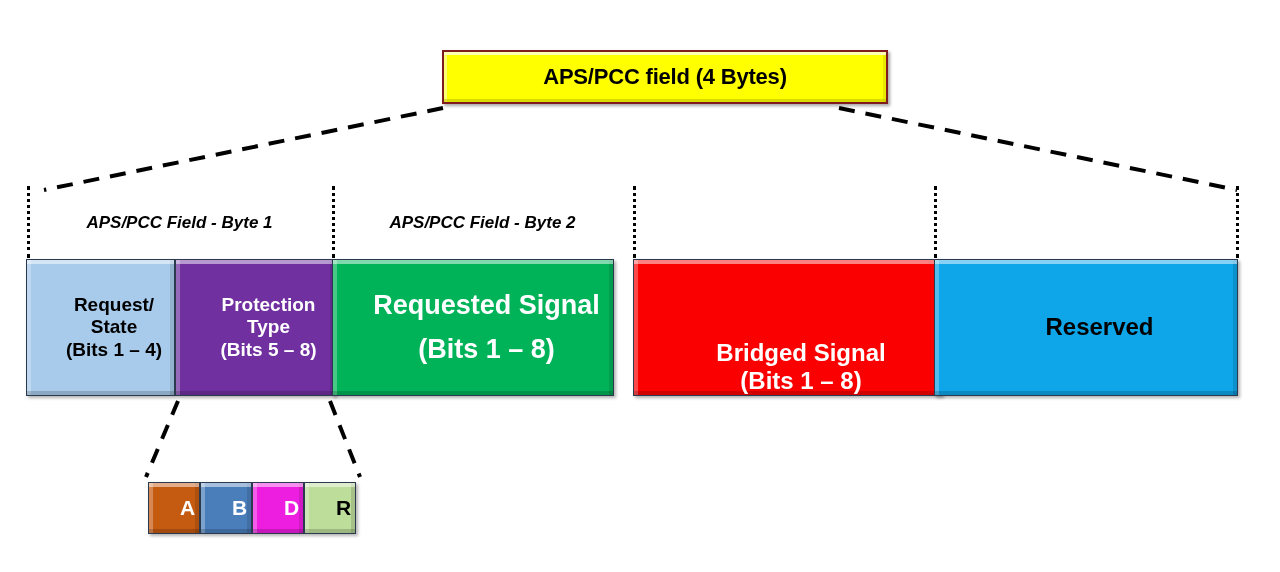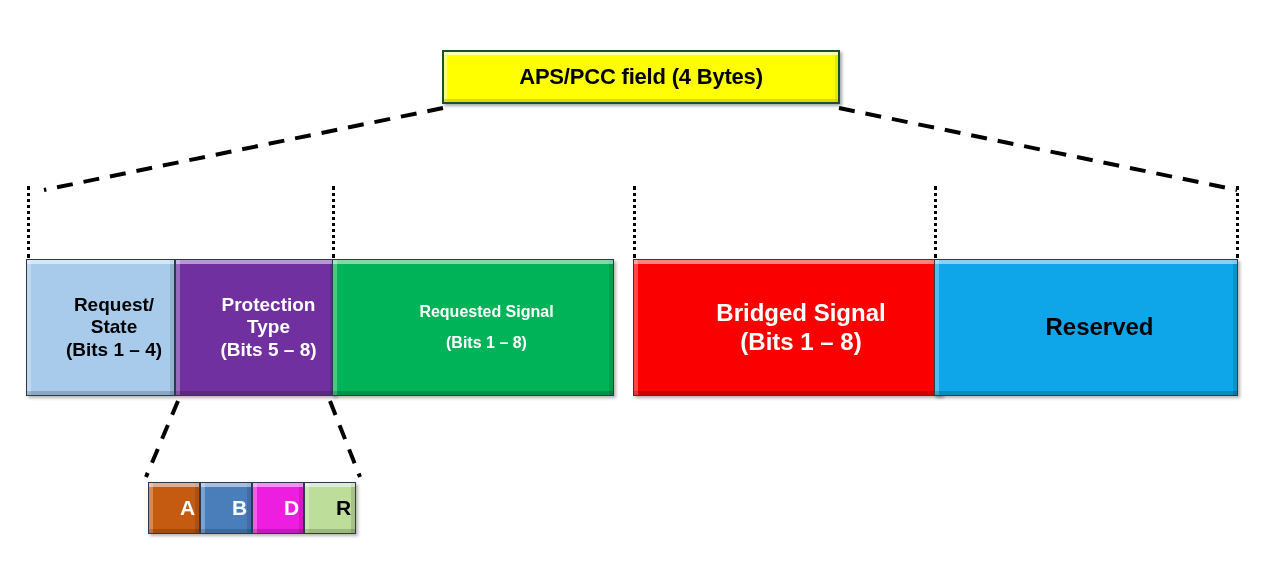--- a/index.html
+++ b/index.html
@@ -7,23 +7,23 @@
     width:1280px;height:572px;
     background:#ffffff;
     font-family:"Liberation Sans", sans-serif;
     overflow:hidden;
   }
   #stage{position:relative;width:1280px;height:572px;}
 
   
   .top-box{
     position:absolute;
-    left:442px;top:50px;width:398px;height:54px;
+    left:442px;top:50px;width:446px;height:54px;
     background:#ffff00;
-    border:2px solid #14532d;
+    border:2px solid #7f1d1d;
     box-sizing:border-box;
     box-shadow: inset 0 3px 0 0 rgba(255,255,190,.95),
                 inset 0 -3px 0 0 rgba(190,190,0,.55),
                 inset 3px 0 0 0 rgba(255,255,190,.6),
                 inset -3px 0 0 0 rgba(190,190,0,.35),
                 2px 2px 3px rgba(0,0,0,.35);
     display:flex;align-items:center;justify-content:center;
   }
   .top-box span{
     font-size:22px;font-weight:bold;color:#000;
@@ -96,41 +96,47 @@
   <div class="top-box" style="background: rgb(255, 255, 0);">
     <span>APS/PCC field (4 Bytes)</span>
   </div>
 
   <div class="tick" style="left:27px;top:186px;"></div>
   <div class="tick" style="left:332px;top:186px;"></div>
   <div class="tick" style="left:633px;top:186px;"></div>
   <div class="tick" style="left:934px;top:186px;"></div>
   <div class="tick" style="left:1236px;top:186px;"></div>
 
+  <div class="byte-label" style="left:27px;width:305px;">
+    <span>APS/PCC Field - Byte 1</span>
+  </div>
+  <div class="byte-label" style="left:332px;width:301px;">
+    <span>APS/PCC Field - Byte 2</span>
+  </div>
 
   <div class="bar">
 
     <div class="cell bevel" style="left: 0px; width: 149px; font-size: 19px; background: rgb(168, 203, 235); color: rgb(0, 0, 0);">
       <span class="ln">Request/</span>
       <span class="ln">State</span>
       <span class="ln">(Bits 1 – 4)</span>
     </div>
 
     <div class="cell bevel" style="left: 149px; width: 160px; font-size: 19px; background: rgb(112, 48, 160); color: rgb(255, 255, 255);">
       <span class="ln">Protection</span>
       <span class="ln">Type</span>
       <span class="ln">(Bits 5 – 8)</span>
     </div>
 
-    <div class="cell bevel" style="left: 306px; width: 282px; font-size: 16px; background: rgb(0, 179, 89); color: rgb(255, 255, 255); gap: 12px;">
+    <div class="cell bevel" style="left: 306px; width: 282px; font-size: 27px; background: rgb(0, 179, 89); color: rgb(255, 255, 255); gap: 12px;">
       <span class="ln">Requested Signal</span>
       <span class="ln">(Bits 1 – 8)</span>
     </div>
 
-    <div class="cell bevel" style="left: 607px; width: 309px; font-size: 24px; background: rgb(250, 0, 0); color: rgb(255, 255, 255);">
+    <div class="cell bevel" style="left: 607px; width: 309px; font-size: 24px; background: rgb(250, 0, 0); color: rgb(255, 255, 255); justify-content: flex-end;">
       <span class="ln">Bridged Signal</span>
       <span class="ln">(Bits 1 – 8)</span>
     </div>
 
     <div class="cell bevel" style="left: 908px; width: 304px; font-size: 24px; background: #0ea5e9; color: rgb(0, 0, 0);">
       <span class="ln">Reserved</span>
     </div>
 
   </div>
 

